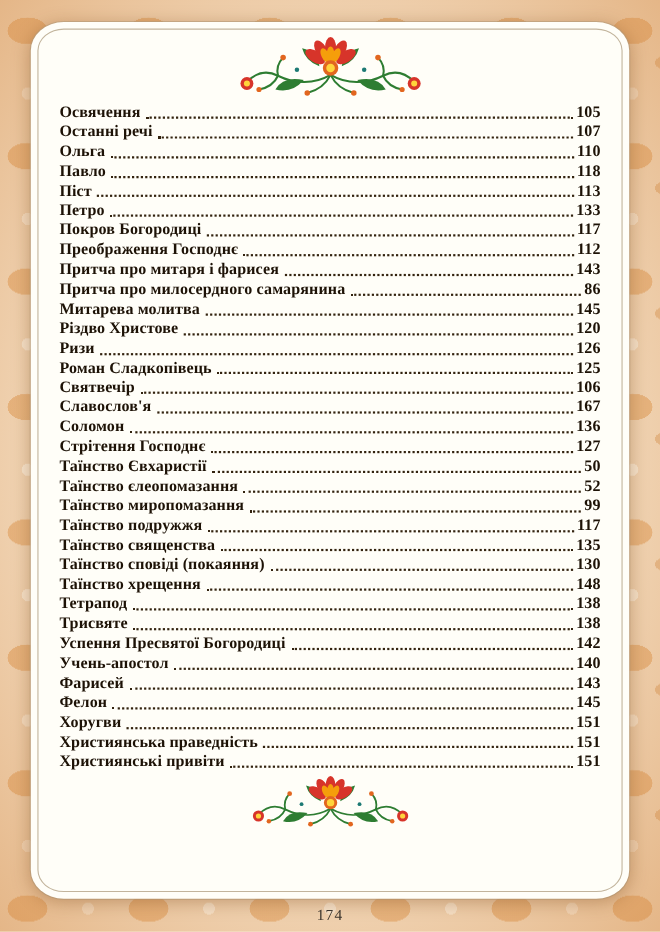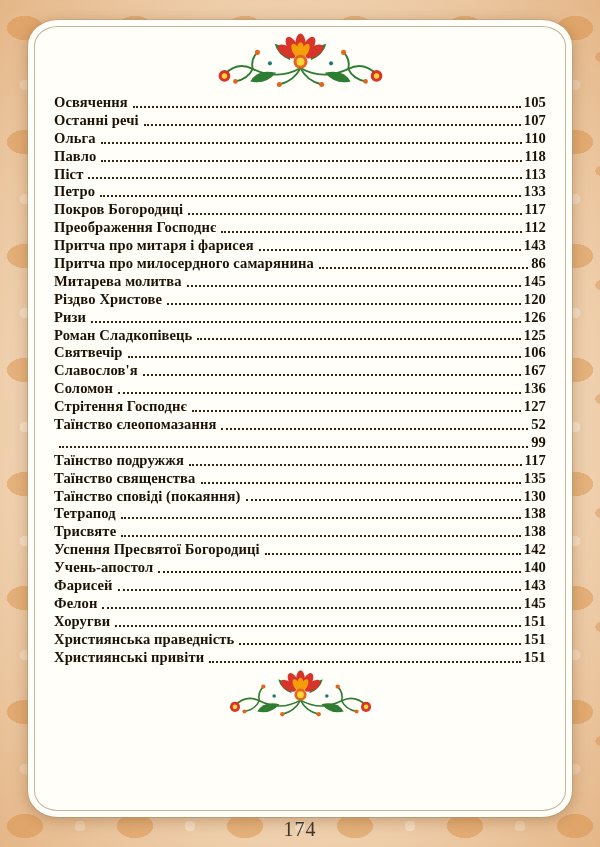--- a/index.html
+++ b/index.html
@@ -55,21 +55,21 @@
     flex:1 1 auto;
     min-width:12px;
     border-bottom:2px dotted #33230f;
     margin:0 3px 0 5px;
     align-self:flex-end;
     transform:translateY(-4px);
   }
   .page-number {
     position:absolute; left:0; right:0; bottom:6px;
     text-align:center;
-    font-size:20px;
+    font-size:14px;
     color:#3c352d;
     letter-spacing:1px;
   }
   .hidden-defs { position:absolute; width:0; height:0; overflow:hidden; }
 </style>
 </head>
 <body>
 
 <svg class="hidden-defs" aria-hidden="true">
   <defs>
@@ -242,28 +242,34 @@
     <span class="toc-dots"></span>
     <span class="toc-page">136</span>
   </div>
 
   <div class="toc-row">
     <span class="toc-title">Стрітення Господнє</span>
     <span class="toc-dots"></span>
     <span class="toc-page">127</span>
   </div>
 
+  <div class="toc-row">
+    <span class="toc-title">Таїнство Євхаристії</span>
+    <span class="toc-dots"></span>
+    <span class="toc-page">50</span>
+  </div>
 
   <div class="toc-row">
     <span class="toc-title">Таїнство єлеопомазання</span>
     <span class="toc-dots"></span>
     <span class="toc-page">52</span>
   </div>
 
   <div class="toc-row">
+    <span class="toc-title">Таїнство миропомазання</span>
     <span class="toc-dots"></span>
     <span class="toc-page">99</span>
   </div>
 
   <div class="toc-row">
     <span class="toc-title">Таїнство подружжя</span>
     <span class="toc-dots"></span>
     <span class="toc-page">117</span>
   </div>
 
@@ -272,20 +278,25 @@
     <span class="toc-dots"></span>
     <span class="toc-page">135</span>
   </div>
 
   <div class="toc-row">
     <span class="toc-title">Таїнство сповіді (покаяння)</span>
     <span class="toc-dots"></span>
     <span class="toc-page">130</span>
   </div>
 
+  <div class="toc-row">
+    <span class="toc-title">Таїнство хрещення</span>
+    <span class="toc-dots"></span>
+    <span class="toc-page">148</span>
+  </div>
 
   <div class="toc-row">
     <span class="toc-title">Тетрапод</span>
     <span class="toc-dots"></span>
     <span class="toc-page">138</span>
   </div>
 
   <div class="toc-row">
     <span class="toc-title">Трисвяте</span>
     <span class="toc-dots"></span>

